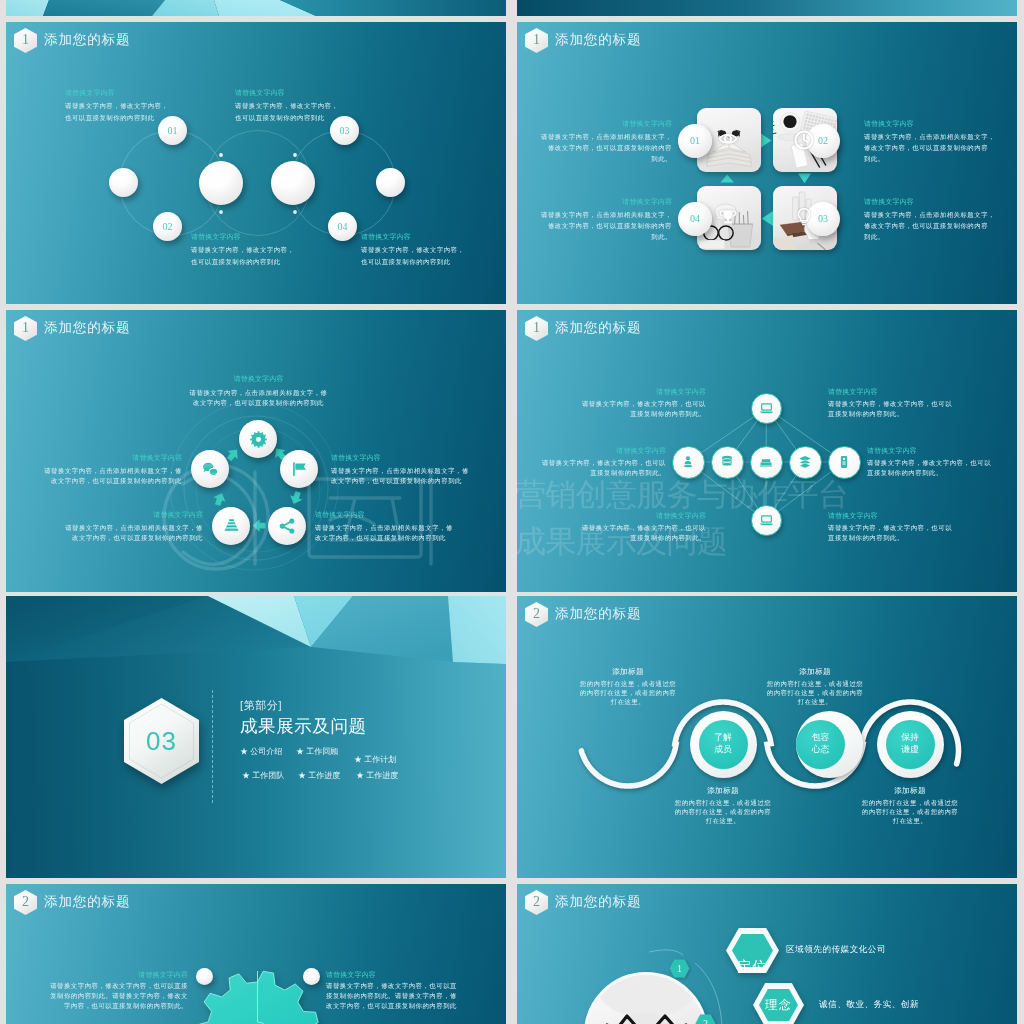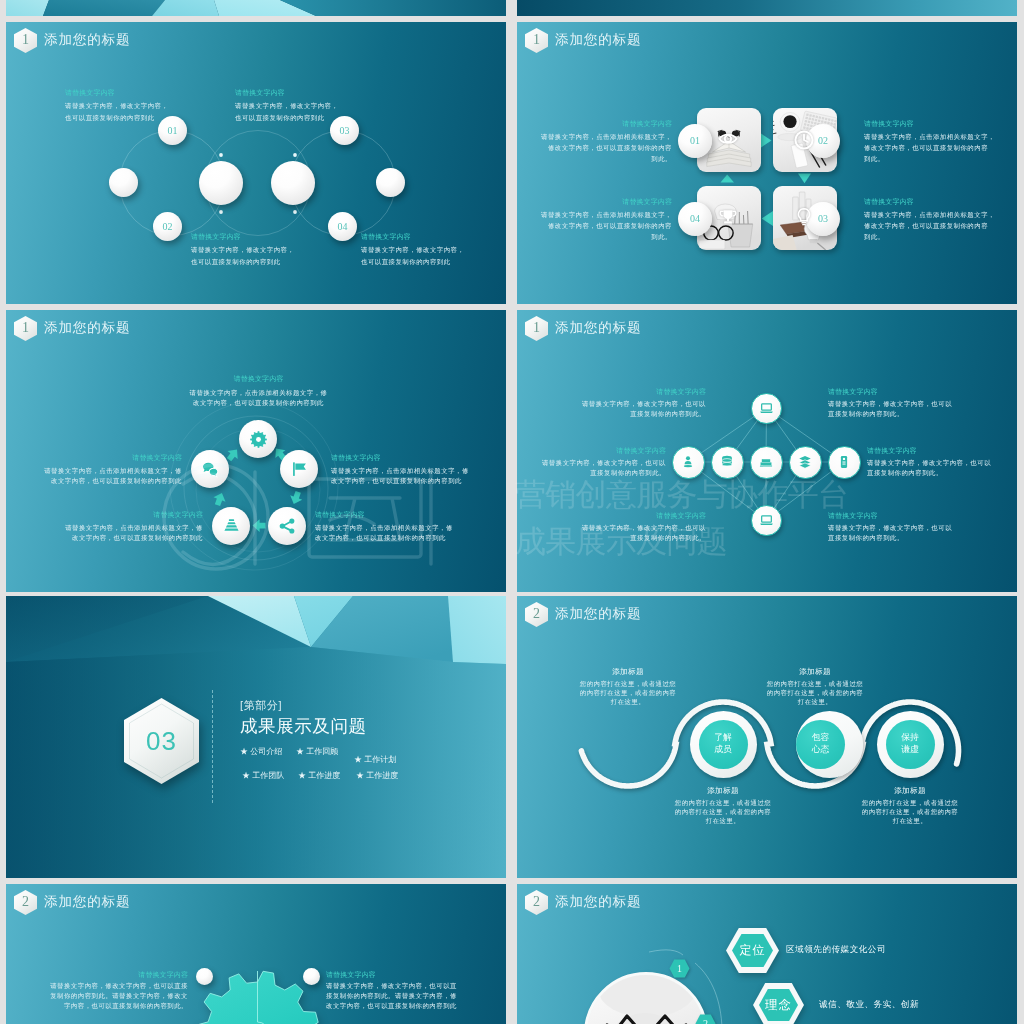--- a/index.html
+++ b/index.html
@@ -720,21 +720,21 @@
             <path d="M89 55 L99 50"></path>
         </g>
         <rect x="12" y="86" width="96" height="32" fill="#e4e4e4"></rect>
       </svg>
     </div>
     <div style="position:absolute;left:208px;top:43px;width:55px;height:47px">
       <svg width="55" height="47" viewBox="0 0 55 47" style="filter:drop-shadow(1.5px 3px 3px rgba(0,0,0,.25))">
         <polygon points="13.8,1 41.2,1 54,23.5 41.2,46 13.8,46 1,23.5" fill="#f6f9f9"></polygon>
         <polygon points="16.5,7 38.5,7 48,23.5 38.5,40 16.5,40 7,23.5" fill="#2cc3b5"></polygon>
       </svg>
-      <div style="position:absolute;left:0;top:0;width:55px;height:47px;display:flex;align-items:center;justify-content:center;font-size:12px;color:#ffffff;letter-spacing:1px">定位</div>
+      <div style="position:absolute;left:0;top:16px;width:55px;height:47px;display:flex;align-items:center;justify-content:center;font-size:14px;color:#ffffff;letter-spacing:1px">定位</div>
     </div>
     <div style="position:absolute;left:152px;top:75px;width:21px;height:19px">
       <svg width="21" height="19" viewBox="0 0 21 19" style="filter:drop-shadow(1px 1.6px 1.6px rgba(0,0,0,.25))">
           <polygon points="5.25,0.5 15.75,0.5 20.5,9.5 15.75,18.5 5.25,18.5 0.5,9.5" fill="#2cc3b5"></polygon>
         </svg>
       <div style="position:absolute;left:0;top:0;width:21px;height:19px;display:flex;align-items:center;justify-content:center;font-size:10px;color:#eafdfb;font-family:&quot;Liberation Serif&quot;,serif">1</div>
     </div>
     <div style="position:absolute;left:235px;top:98px;width:53px;height:46px">
       <svg width="53" height="46" viewBox="0 0 53 46" style="filter:drop-shadow(1.5px 3px 3px rgba(0,0,0,.25))">
         <polygon points="13.2,1 39.8,1 52,23.0 39.8,45 13.2,45 1,23.0" fill="#f6f9f9"></polygon>

